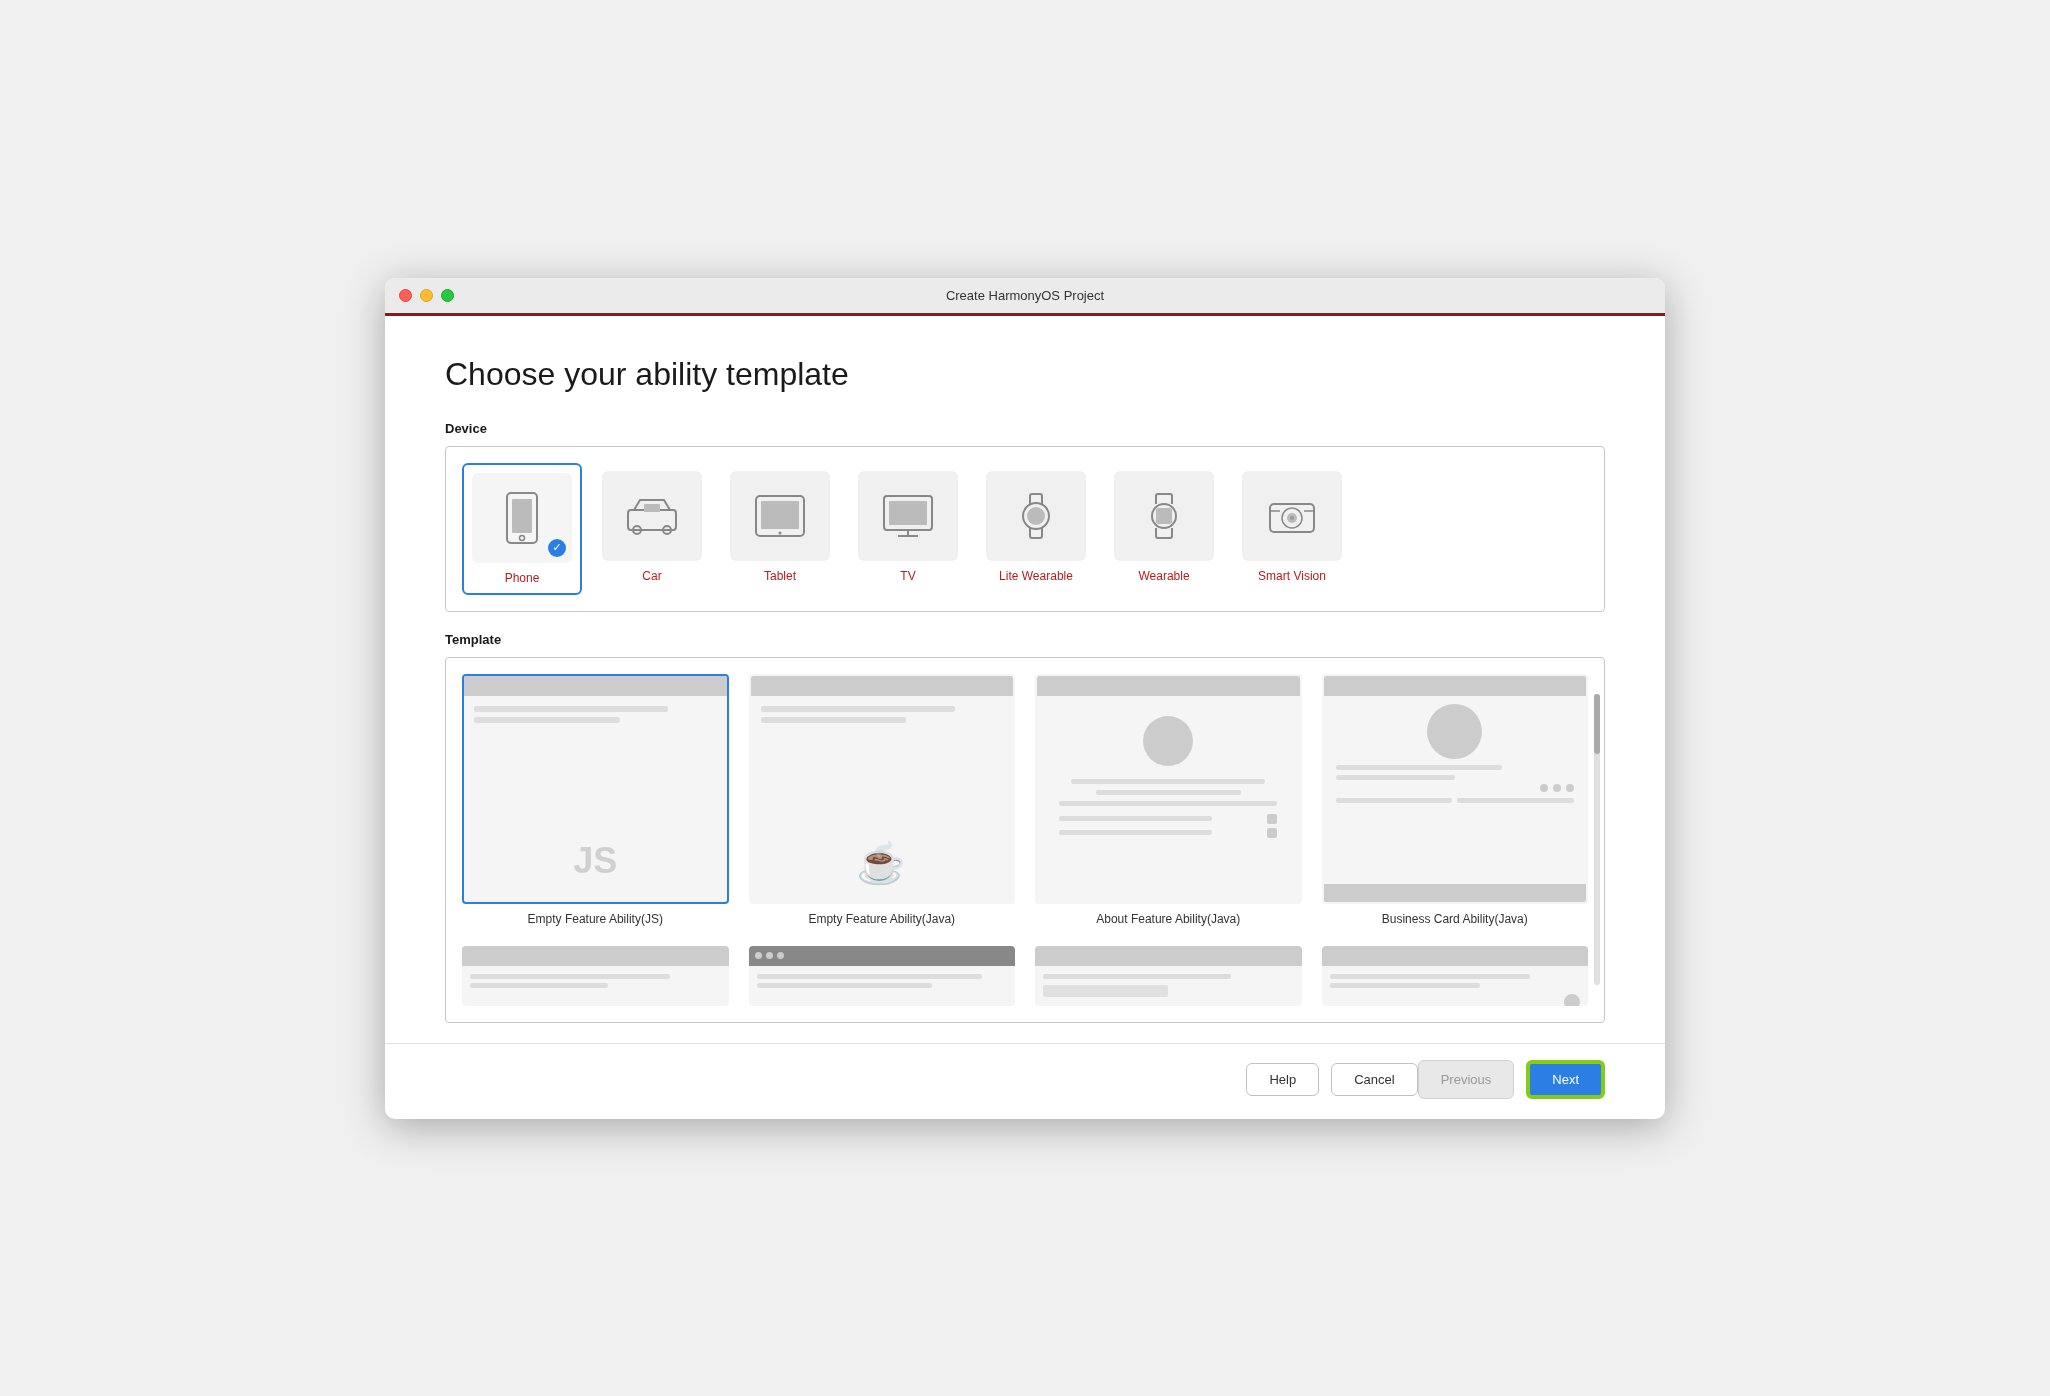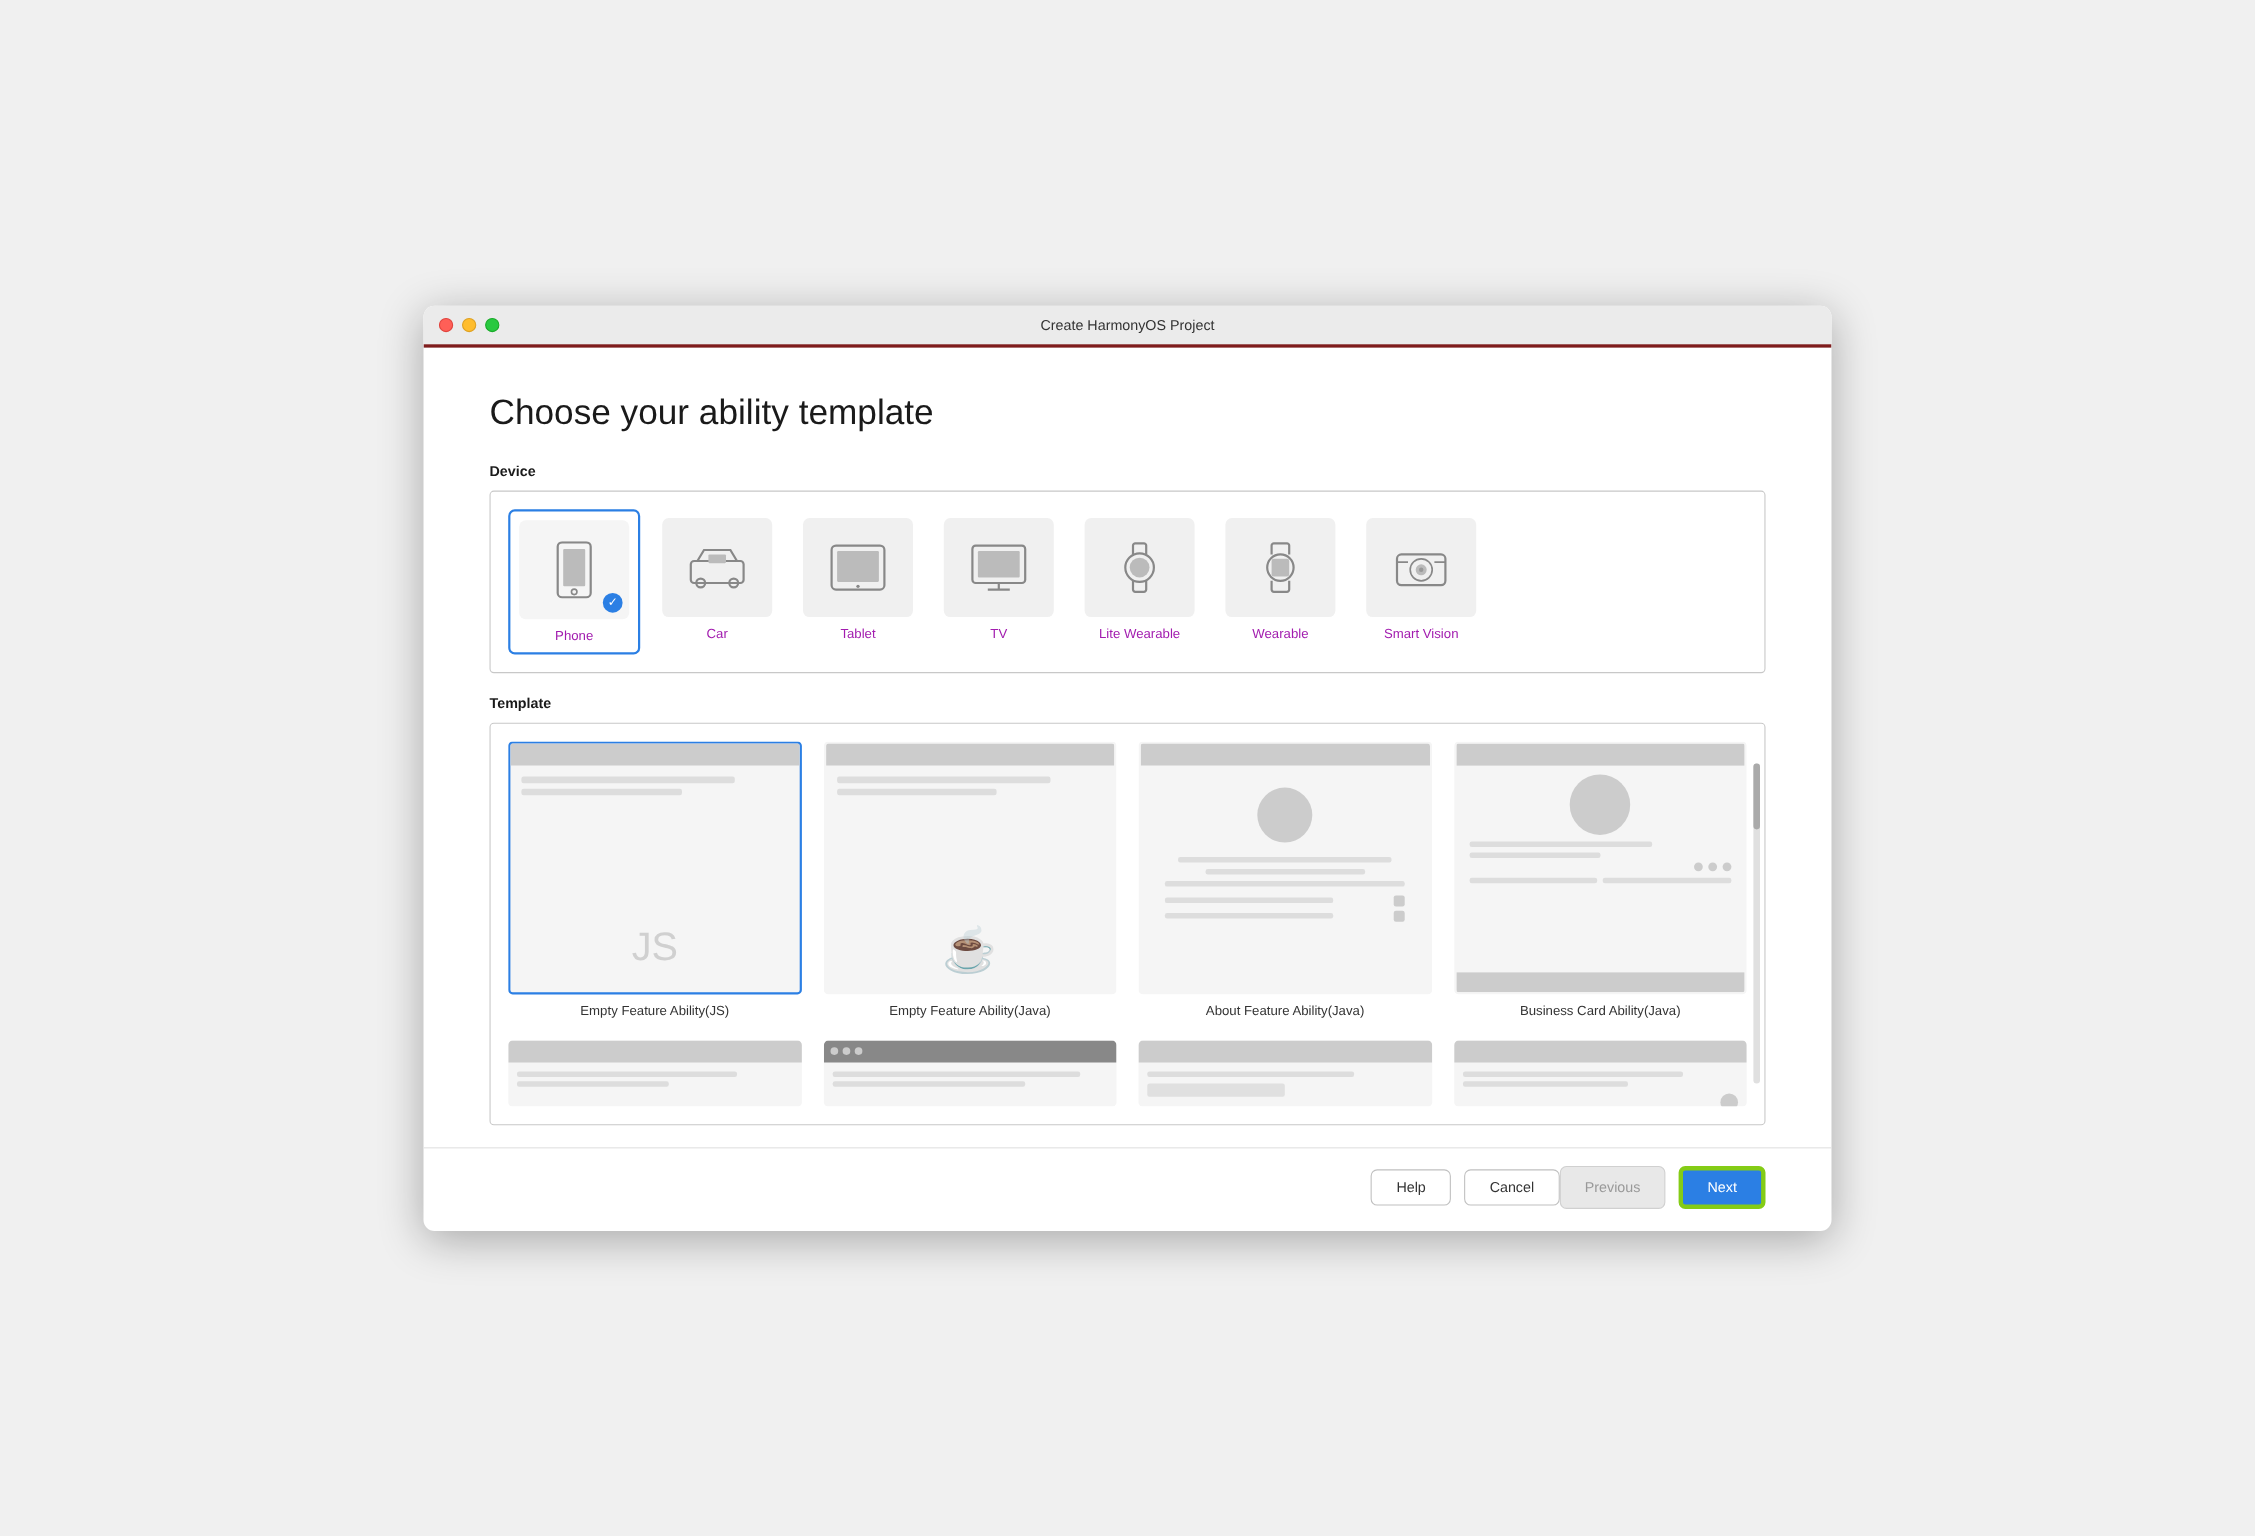--- a/index.html
+++ b/index.html
@@ -137,21 +137,21 @@
       border-radius: 50%;
       display: flex;
       align-items: center;
       justify-content: center;
       color: white;
       font-size: 11px;
     }
 
     .device-label {
       font-size: 12px;
-      color: #a21caf;
+      color: #b91c1c;
     }
 
     .template-section {
       border: 1px solid #c8c8c8;
       border-radius: 4px;
       padding: 16px;
       flex: 1;
       overflow: hidden;
       position: relative;
     }
@@ -224,21 +224,21 @@
       margin: 10px auto;
     }
 
     .js-logo {
       position: absolute;
       bottom: 20px;
       left: 50%;
       transform: translateX(-50%);
       font-size: 36px;
       color: #d0d0d0;
-      font-weight: 400;
+      font-weight: 700;
     }
 
     .coffee-icon {
       position: absolute;
       bottom: 15px;
       left: 50%;
       transform: translateX(-50%);
       font-size: 40px;
       color: #ccc;
     }

